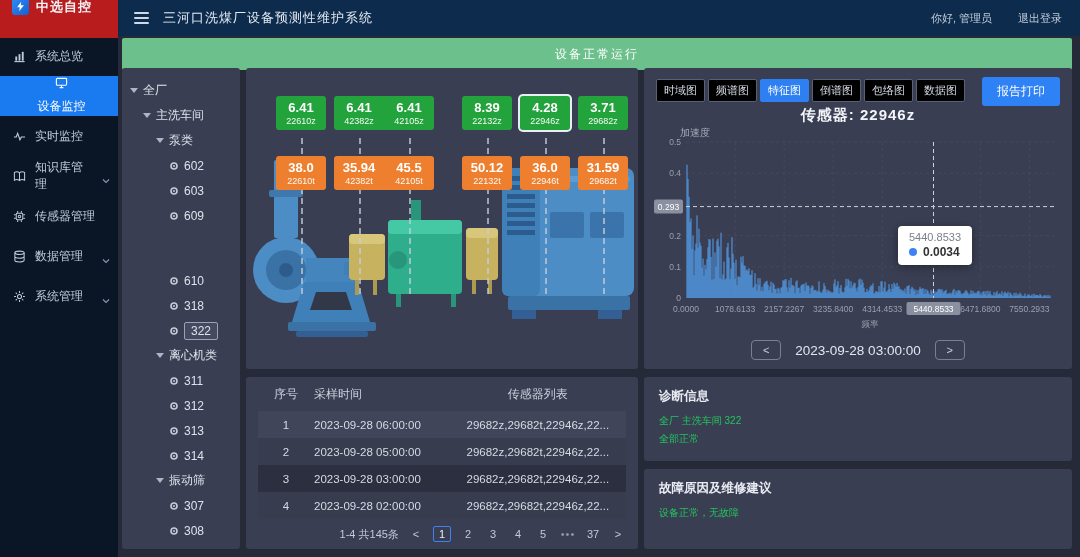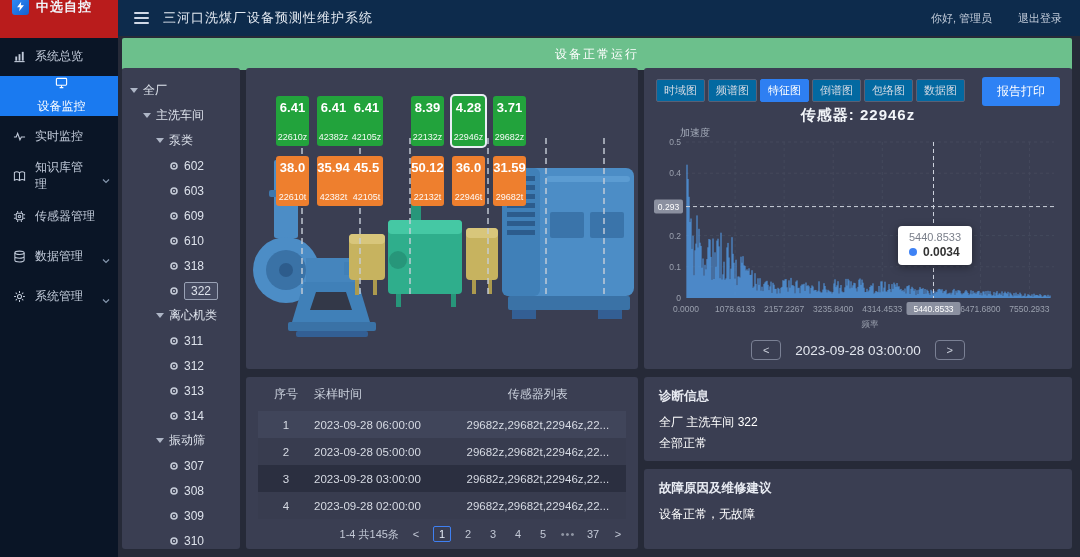--- a/index.html
+++ b/index.html
@@ -43,39 +43,39 @@
   .equip { left:128px; top:32px; width:392px; height:301px; overflow:hidden; }
   .equipsvg { position:absolute; left:0; top:92px; width:392px; height:200px; z-index:1; }
   .conn { position:absolute; top:70px; height:156px; width:0; border-left:2px dashed rgba(200,206,216,.7); z-index:2; }
   .srow { position:absolute; left:30px; display:flex; z-index:3; }
   .srow-green { top:28px; } .srow-orange { top:88px; }
   .sgroup { display:flex; border-radius:3px; margin-right:8px; }
   .sgroup.gap { margin-left:20px; }
   .sgroup.green { background:#22a33c; }
   .sgroup.orange { background:#ee7f2e; }
   .sgroup.sel { box-shadow:0 0 0 2px #e9eef5; }
-  .scell { width:33px; padding:4px 0 3px; display:flex; flex-direction:column; align-items:center; color:#fff; cursor:pointer;gap:16px; }
+  .scell { width:50px; padding:4px 0 3px; display:flex; flex-direction:column; align-items:center; color:#fff; cursor:pointer; }
   .scell .v { font-size:13px; font-weight:bold; line-height:15px; }
   .scell .id { font-size:9px; opacity:.95; line-height:12px; }
 
   
   .tablep { left:128px; top:341px; width:392px; height:172px; padding:0 12px; }
   .thead { display:flex; height:34px; align-items:center; color:#ccd2de; font-size:12px; }
   .trow { display:flex; height:27px; align-items:center; color:#d6dae3; font-size:11.5px; cursor:pointer; }
   .c1 { width:56px; text-align:center; } .c2 { flex:1; text-align:left; } .c3 { flex:1.3; text-align:center; white-space:nowrap; overflow:hidden; }
   .r-a { background:#40455a; } .r-b { background:#383c4f; } .r-sel { background:#2b2f40; }
   .pager { display:flex; justify-content:flex-end; align-items:center; gap:9px; height:30px; font-size:11px; color:#c3c9d6; }
   .pg { cursor:pointer; min-width:16px; text-align:center; }
   .pg.active { border:1px solid #3f80f2; border-radius:2px; padding:1px 5px; color:#e8eef8; }
   .pg.dots { color:#8f95a3; letter-spacing:1px; }
 
   
   .chartp { left:526px; top:32px; width:428px; height:301px; }
   .tabs { position:absolute; left:12px; top:11px; display:flex; gap:3px; }
-  .tab { font-size:11px; padding:3px 7px; border:1px solid #5a6075; border-radius:2px; background:#0369a1; color:#d5dae4; cursor:pointer; white-space:nowrap; }
+  .tab { font-size:11px; padding:3px 7px; border:1px solid #5a6075; border-radius:2px; background:#000000; color:#d5dae4; cursor:pointer; white-space:nowrap; }
   .tab.active { background:#2e7ff2; border-color:#2e7ff2; color:#fff; }
   .printbtn { position:absolute; right:12px; top:9px; background:#2e82f5; border:none; border-radius:3px; color:#fff; font-size:12px; padding:6px 15px; cursor:pointer; font-family:inherit; }
   .ctitle { position:absolute; left:0; top:38px; width:100%; text-align:center; color:#f2f5f9; font-size:15px; font-weight:bold; letter-spacing:1px; }
   .ylab { position:absolute; left:36px; top:58px; font-size:10px; color:#a6adbb; }
   .chartsvg { position:absolute; left:8px; top:66px; width:412px; height:206px; }
   .grid { stroke:#44495c; stroke-dasharray:3 3; stroke-width:1; }
   .cross { stroke:#ccd1dc; stroke-dasharray:4 3; stroke-width:1; }
   .tick { fill:#9aa0ae; font-size:8.5px; font-family:inherit; }
   .tickh { fill:#fff; font-size:8.5px; font-family:inherit; }
   .tooltip { position:absolute; left:254px; top:158px; background:#fff; border-radius:4px; padding:5px 11px 6px; box-shadow:0 2px 8px rgba(0,0,0,.4); z-index:4; }
@@ -83,21 +83,21 @@
   .tt2 { color:#333; font-size:12px; font-weight:bold; display:flex; align-items:center; gap:6px; }
   .dot { width:8px; height:8px; border-radius:50%; background:#3e82f5; display:inline-block; }
   .datenav { position:absolute; left:0; top:272px; width:100%; display:flex; align-items:center; justify-content:center; gap:14px; }
   .dnbtn { width:30px; height:20px; background:transparent; border:1px solid #7a8094; border-radius:4px; color:#ccd1dc; font-size:11px; cursor:pointer; line-height:1; font-family:inherit; }
   .dntxt { color:#e2e6ee; font-size:13.5px; }
 
   
   .diag { left:526px; top:341px; width:428px; height:84px; padding:11px 15px; }
   .fault { left:526px; top:433px; width:428px; height:80px; padding:11px 15px; }
   .ptitle { color:#e8ebf2; font-size:12.5px; font-weight:bold; margin-bottom:7px; }
-  .tealline { color:#ffffff; font-size:12px; line-height:1.75; }
+  .tealline { color:#22c55e; font-size:10px; line-height:1.75; }
 </style>
 </head>
 <body>
 
 <div class="app">
 
   <header class="topbar">
     <div class="logo">
       <span class="logo-badge">
         <svg viewBox="0 0 16 16" width="11" height="11">
@@ -230,21 +230,21 @@
         </div>
         <div class="tree-row" style="padding-left: 43px;">
           <span class="tree-gear">
             <svg viewBox="0 0 10 10">
               <circle cx="5" cy="5" r="3" fill="none" stroke="currentColor" stroke-width="1.6"></circle>
               <circle cx="5" cy="5" r="1" fill="currentColor"></circle>
             </svg>
           </span>
           <span class="tree-label">609</span>
         </div>
-        <div class="tree-row" style="padding-left: 43px;">
+        <div class="tree-row" style="padding-left: 43px; margin-top: 40px;">
           <span class="tree-gear">
             <svg viewBox="0 0 10 10">
               <circle cx="5" cy="5" r="3" fill="none" stroke="currentColor" stroke-width="1.6"></circle>
               <circle cx="5" cy="5" r="1" fill="currentColor"></circle>
             </svg>
           </span>
           <span class="tree-label">610</span>
         </div>
         <div class="tree-row" style="padding-left: 43px;">
           <span class="tree-gear">

